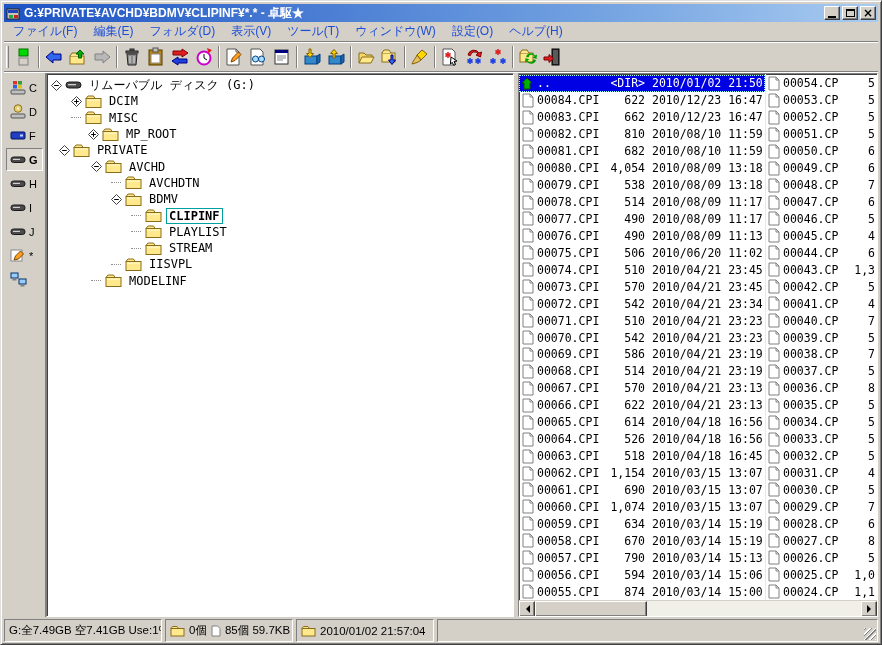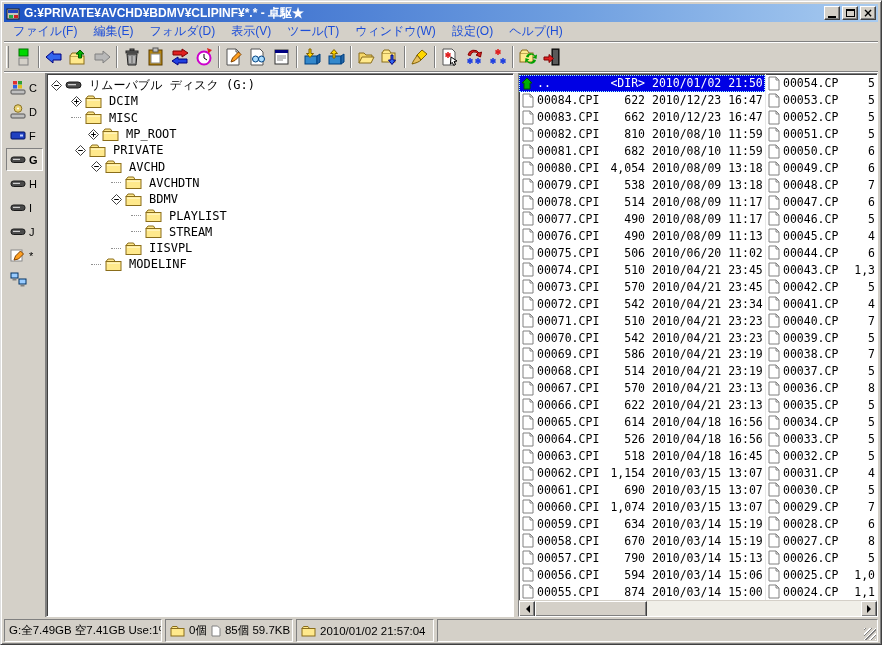--- a/index.html
+++ b/index.html
@@ -450,21 +450,21 @@
             </svg></span><span class="tlabel">MISC</span></div>
         <div class="trow" style="padding-left: 41px;"><span class="expander"><svg width="11" height="11" viewBox="0 0 11 11">
               <polygon points="5.5,0.5 10.5,5.5 5.5,10.5 0.5,5.5" fill="#fff" stroke="#404040"></polygon>
               <line x1="3.2" y1="5.5" x2="7.8" y2="5.5" stroke="#000"></line>
               <line x1="5.5" y1="3.2" x2="5.5" y2="7.8" stroke="#000"></line>
             </svg></span><span class="icon"><svg width="17" height="15" viewBox="0 0 17 15">
               <path d="M1 4.5 l2 -2.5 h5.5 l1.5 2.5" fill="#ffe98c" stroke="#8a6d1a"></path>
               <rect x="1" y="4.5" width="15" height="9" fill="#ffe98c" stroke="#8a6d1a"></rect>
               <rect x="2" y="5.5" width="13" height="1.5" fill="#fff3b8"></rect>
             </svg></span><span class="tlabel">MP_ROOT</span></div>
-        <div class="trow" style="padding-left: 28px;"><span class="expander"><svg width="11" height="11" viewBox="0 0 11 11">
+        <div class="trow" style="padding-left: 12px;"><span class="expander"><svg width="11" height="11" viewBox="0 0 11 11">
               <polygon points="5.5,0.5 10.5,5.5 5.5,10.5 0.5,5.5" fill="#fff" stroke="#404040"></polygon>
               <line x1="3.2" y1="5.5" x2="7.8" y2="5.5" stroke="#000"></line>
             </svg></span><span class="icon"><svg width="17" height="15" viewBox="0 0 17 15">
               <path d="M1 4.5 l2 -2.5 h5.5 l1.5 2.5" fill="#ffe98c" stroke="#8a6d1a"></path>
               <rect x="1" y="4.5" width="15" height="9" fill="#ffe98c" stroke="#8a6d1a"></rect>
               <rect x="2" y="5.5" width="13" height="1.5" fill="#fff3b8"></rect>
             </svg></span><span class="tlabel">PRIVATE</span></div>
         <div class="trow" style="padding-left: 44px;"><span class="expander"><svg width="11" height="11" viewBox="0 0 11 11">
               <polygon points="5.5,0.5 10.5,5.5 5.5,10.5 0.5,5.5" fill="#fff" stroke="#404040"></polygon>
               <line x1="3.2" y1="5.5" x2="7.8" y2="5.5" stroke="#000"></line>
@@ -479,20 +479,25 @@
               <rect x="2" y="5.5" width="13" height="1.5" fill="#fff3b8"></rect>
             </svg></span><span class="tlabel">AVCHDTN</span></div>
         <div class="trow" style="padding-left: 64px;"><span class="expander"><svg width="11" height="11" viewBox="0 0 11 11">
               <polygon points="5.5,0.5 10.5,5.5 5.5,10.5 0.5,5.5" fill="#fff" stroke="#404040"></polygon>
               <line x1="3.2" y1="5.5" x2="7.8" y2="5.5" stroke="#000"></line>
             </svg></span><span class="icon"><svg width="17" height="15" viewBox="0 0 17 15">
               <path d="M1 4.5 l2 -2.5 h5.5 l1.5 2.5" fill="#ffe98c" stroke="#8a6d1a"></path>
               <rect x="1" y="4.5" width="15" height="9" fill="#ffe98c" stroke="#8a6d1a"></rect>
               <rect x="2" y="5.5" width="13" height="1.5" fill="#fff3b8"></rect>
             </svg></span><span class="tlabel">BDMV</span></div>
+        <div class="trow" style="padding-left: 84px;"><span class="dotline"></span><span class="icon"><svg width="17" height="15" viewBox="0 0 17 15">
+              <path d="M1 4.5 l2 -2.5 h5.5 l1.5 2.5" fill="#ffe98c" stroke="#8a6d1a"></path>
+              <rect x="1" y="4.5" width="15" height="9" fill="#ffe98c" stroke="#8a6d1a"></rect>
+              <rect x="2" y="5.5" width="13" height="1.5" fill="#fff3b8"></rect>
+            </svg></span><span class="tlabel sel">CLIPINF</span></div>
         <div class="trow" style="padding-left: 84px;"><span class="dotline"></span><span class="icon"><svg width="17" height="15" viewBox="0 0 17 15">
               <path d="M1 4.5 l2 -2.5 h5.5 l1.5 2.5" fill="#ffe98c" stroke="#8a6d1a"></path>
               <rect x="1" y="4.5" width="15" height="9" fill="#ffe98c" stroke="#8a6d1a"></rect>
               <rect x="2" y="5.5" width="13" height="1.5" fill="#fff3b8"></rect>
             </svg></span><span class="tlabel">PLAYLIST</span></div>
         <div class="trow" style="padding-left: 84px;"><span class="dotline"></span><span class="icon"><svg width="17" height="15" viewBox="0 0 17 15">
               <path d="M1 4.5 l2 -2.5 h5.5 l1.5 2.5" fill="#ffe98c" stroke="#8a6d1a"></path>
               <rect x="1" y="4.5" width="15" height="9" fill="#ffe98c" stroke="#8a6d1a"></rect>
               <rect x="2" y="5.5" width="13" height="1.5" fill="#fff3b8"></rect>
             </svg></span><span class="tlabel">STREAM</span></div>

